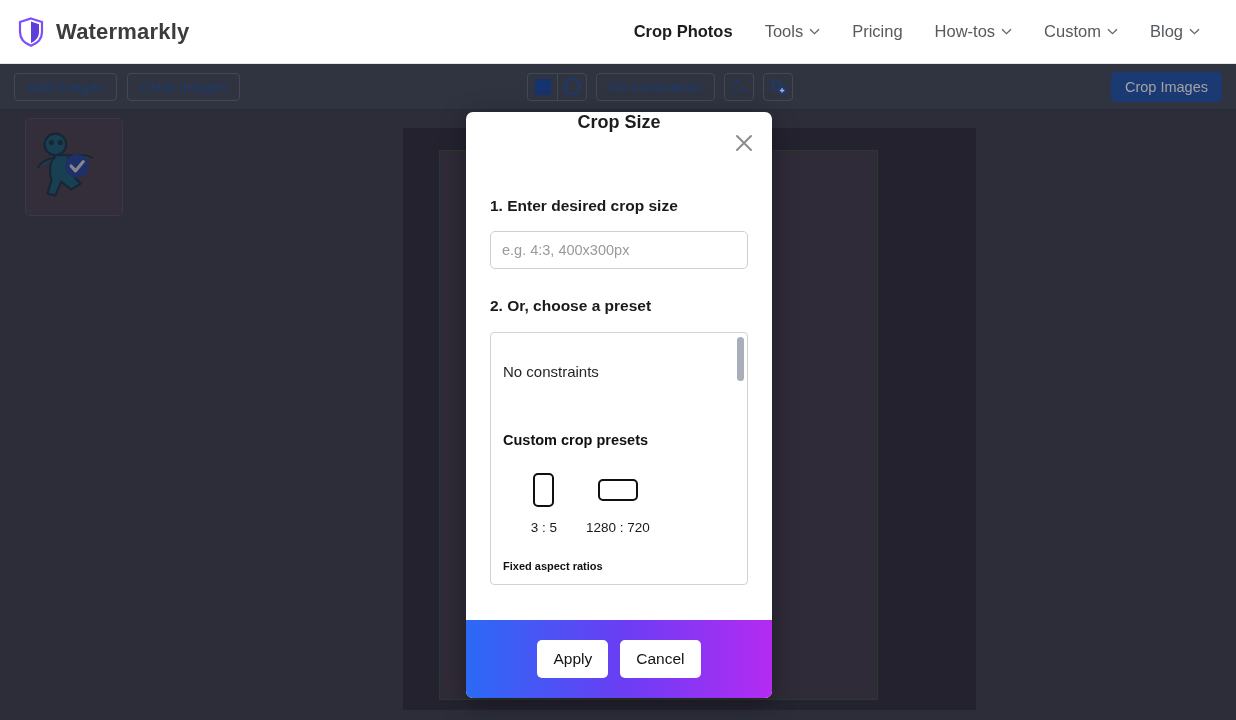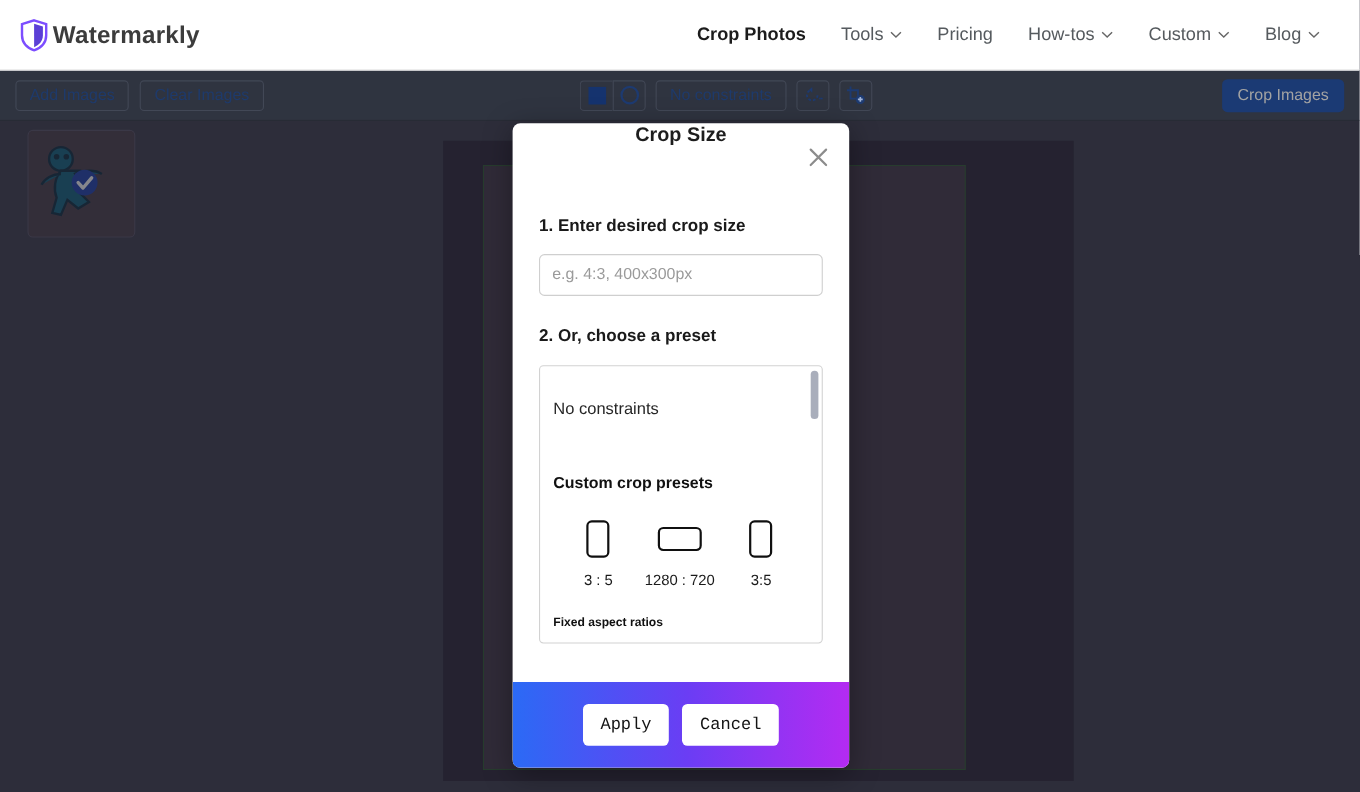--- a/index.html
+++ b/index.html
@@ -11,21 +11,21 @@
     position:relative;
   }
 
   
   .topnav{
     position:absolute; left:0; top:0; width:1236px; height:64px;
     background:#ffffff; display:flex; align-items:center;
     border-bottom:1px solid #e6e6e6;
     z-index:5;
   }
-  .brand{ display:flex; align-items:center; gap:4px; padding-left:18px; }
+  .brand{ display:flex; align-items:center; gap:12px; padding-left:18px; }
   .brand-mark{ width:26px; height:30px; display:block; }
   .brand-name{ font-size:22px; font-weight:700; color:#3c3c3c; letter-spacing:.2px; }
 
   .navlinks{ margin-left:auto; display:flex; align-items:center; padding-right:20px; gap:0px; }
   .navlink{
     display:flex; align-items:center; gap:6px;
     font-size:16.5px; color:#555a5e; padding:0 16px; cursor:pointer; white-space:nowrap;
   }
   .navlink.active{ color:#1c1c1c; font-weight:700; }
   .caret{ width:11px; height:7px; display:block; }
@@ -135,21 +135,21 @@
   .scrollbar-thumb{
     position:absolute; top:0; left:0; width:7px; height:44px;
     background:#a9aebb; border-radius:4px; cursor:pointer;
   }
   .modal-foot{
     height:78px; background:linear-gradient(90deg,#2b6af5 0%,#6b3df4 52%,#b42bf2 100%);
     display:flex; align-items:center; justify-content:center; gap:12px;
   }
   .foot-btn{
     min-width:68px; height:38px; padding:0 16px; background:#fff; color:#141414;
-    border:none; border-radius:5px; font-family:Liberation Mono, monospace;
+    border:none; border-radius:5px; font-family:Liberation Sans, sans-serif;
     font-size:15.5px; cursor:pointer;
   }
 </style>
 </head>
 <body>
 
 <div class="topnav">
   <div class="brand">
     <span>
       <svg class="brand-mark" viewBox="0 0 26 30">
@@ -311,26 +311,20 @@
               <span class="shape-portrait"></span>
             </span>
             <span class="preset-caption">3 : 5</span>
           </div>
           <div class="preset-item">
             <span class="preset-shape-wrap">
               <span class="shape-landscape"></span>
             </span>
             <span class="preset-caption">1280 : 720</span>
           </div>
-          <div class="preset-item">
-            <span class="preset-shape-wrap">
-              <span class="shape-portrait"></span>
-            </span>
-            <span class="preset-caption">3:5</span>
-          </div>
         </div>
 
         <div class="preset-group-title2">Fixed aspect ratios</div>
       </div>
 
       <div class="scrollbar-track">
         <div class="scrollbar-thumb"></div>
       </div>
     </div>
   </div>

